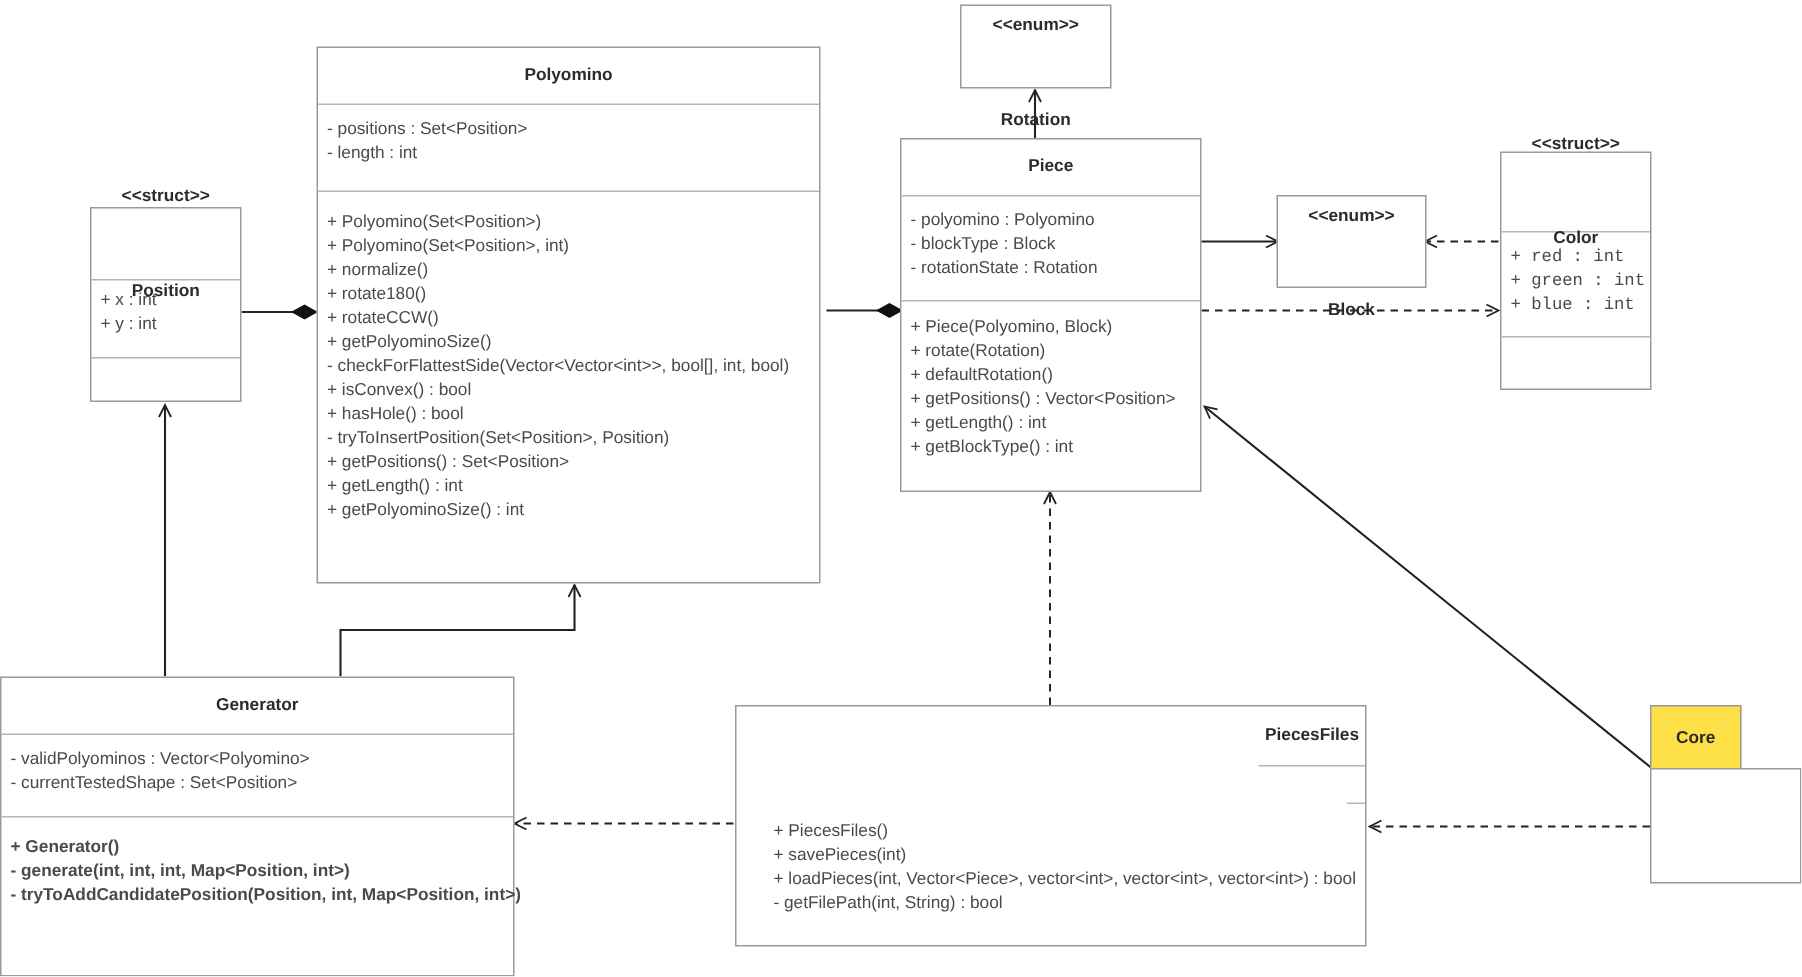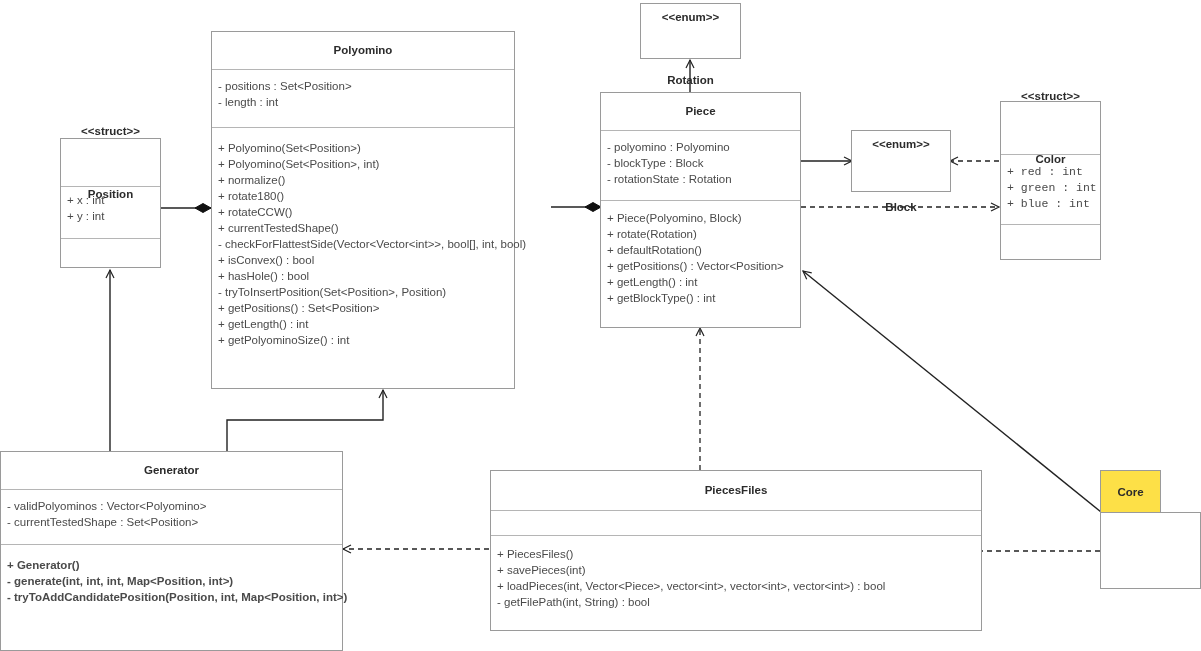--- a/index.html
+++ b/index.html
@@ -155,35 +155,35 @@
       <div class="stereotype">&lt;&lt;struct&gt;&gt;</div>
       <div class="cls-name">Position</div>
     </div>
     <div class="compartment" style="height:52px;">
       <div class="member">+ x : int</div>
       <div class="member">+ y : int</div>
     </div>
     <div class="compartment last" style="flex:1;"></div>
   </div>
 
-  <div class="umlbox" style="left:211px; top:31px; width:304px; height:358px;">
+  <div class="umlbox" style="left:211px; top:31px; width:336px; height:358px;">
     <div class="compartment title-comp" style="height:38px;">
       <div class="cls-name">Polyomino</div>
     </div>
     <div class="compartment" style="height:58px; padding-top:8px;">
       <div class="member">- positions : Set&lt;Position&gt;</div>
       <div class="member">- length : int</div>
     </div>
     <div class="compartment last" style="flex:1; padding-top:12px;">
       <div class="member">+ Polyomino(Set&lt;Position&gt;)</div>
       <div class="member">+ Polyomino(Set&lt;Position&gt;, int)</div>
       <div class="member">+ normalize()</div>
       <div class="member">+ rotate180()</div>
       <div class="member">+ rotateCCW()</div>
-      <div class="member">+ currentTestedShape()</div>
+      <div class="member">+ getPolyominoSize()</div>
       <div class="member">- checkForFlattestSide(Vector&lt;Vector&lt;int&gt;&gt;, bool[], int, bool)</div>
       <div class="member">+ isConvex() : bool</div>
       <div class="member">+ hasHole() : bool</div>
       <div class="member">- tryToInsertPosition(Set&lt;Position&gt;, Position)</div>
       <div class="member">+ getPositions() : Set&lt;Position&gt;</div>
       <div class="member">+ getLength() : int</div>
       <div class="member">+ getPolyominoSize() : int</div>
     </div>
   </div>
 
@@ -241,21 +241,21 @@
       <div class="member">- validPolyominos : Vector&lt;Polyomino&gt;</div>
       <div class="member">- currentTestedShape : Set&lt;Position&gt;</div>
     </div>
     <div class="compartment last" style="flex:1; padding-top:12px;font-weight:bold;">
       <div class="member">+ Generator()</div>
       <div class="member">- generate(int, int, int, Map&lt;Position, int&gt;)</div>
       <div class="member">- tryToAddCandidatePosition(Position, int, Map&lt;Position, int&gt;)</div>
     </div>
   </div>
 
-  <div class="umlbox" style="left:490px; top:470px; width:492px; height:161px;">
+  <div class="umlbox" style="left:490px; top:470px; width:421px; height:161px;align-items:flex-end;">
     <div class="compartment title-comp" style="height:40px;">
       <div class="cls-name">PiecesFiles</div>
     </div>
     <div class="compartment" style="height:25px;"></div>
     <div class="compartment last" style="flex:1; padding-top:10px;">
       <div class="member">+ PiecesFiles()</div>
       <div class="member">+ savePieces(int)</div>
       <div class="member">+ loadPieces(int, Vector&lt;Piece&gt;, vector&lt;int&gt;, vector&lt;int&gt;, vector&lt;int&gt;) : bool</div>
       <div class="member">- getFilePath(int, String) : bool</div>
     </div>

